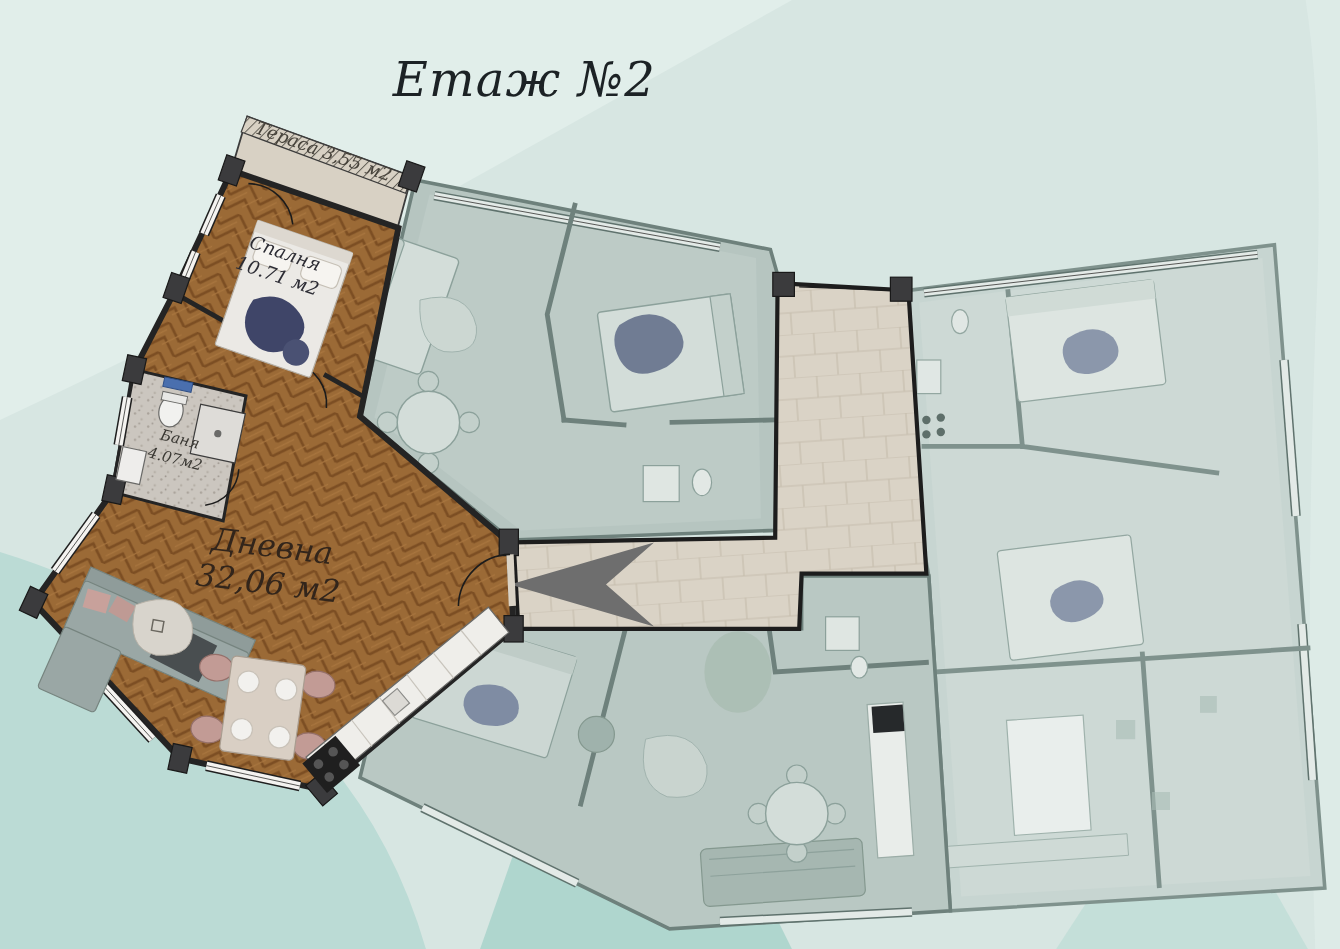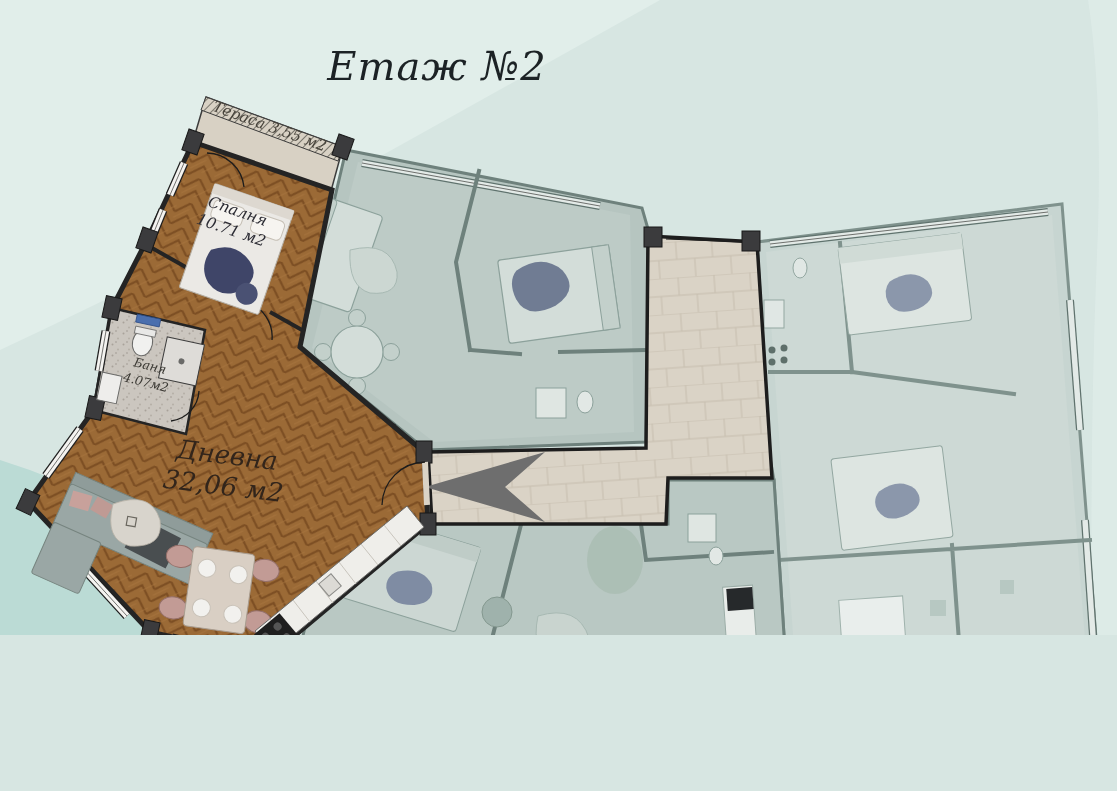--- a/index.html
+++ b/index.html
@@ -1,16 +1,16 @@
 <!DOCTYPE html>
 <html><head>
 <meta charset="utf-8">
 <style>
   html,body{margin:0;padding:0;background:#d7e6e2;}
-  .stage{position:relative;width:1117px;height:635px;overflow:hidden;font-family:"DejaVu Serif",serif;}
+  .stage{position:relative;width:1117px;height:791px;overflow:hidden;font-family:"DejaVu Serif",serif;}
   svg{position:absolute;inset:0;display:block;}
   .title{font:italic 40px "DejaVu Serif",serif;fill:#1c2225;letter-spacing:1px;}
   .lbl-t{font:italic 15px "DejaVu Serif",serif;fill:#47433b;text-anchor:middle;}
   .lbl-b{font:italic 15.5px "DejaVu Serif",serif;fill:#2c2c34;text-anchor:middle;}
   .lbl-w{font:italic 12.5px "DejaVu Serif",serif;fill:#3a3833;text-anchor:middle;}
   .lbl-l{font:italic 26px "DejaVu Serif",serif;fill:#32251b;text-anchor:middle;}
   .wall{stroke:#242424;fill:none;}
   .wallm{stroke:#6e817c;stroke-width:4;fill:none;stroke-linecap:square;}
   .wallr{stroke:#7f928d;stroke-width:4;fill:none;stroke-linecap:square;}
   .wo{stroke:#1f1f1f;stroke-width:9;fill:none;}

